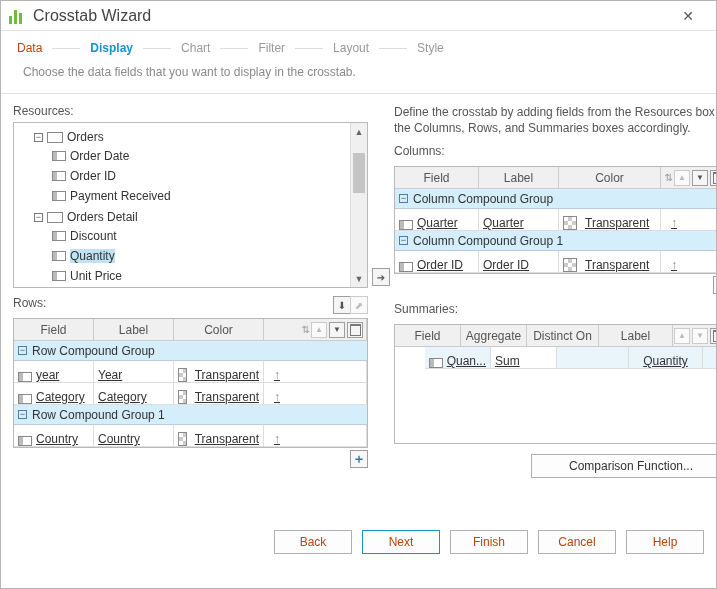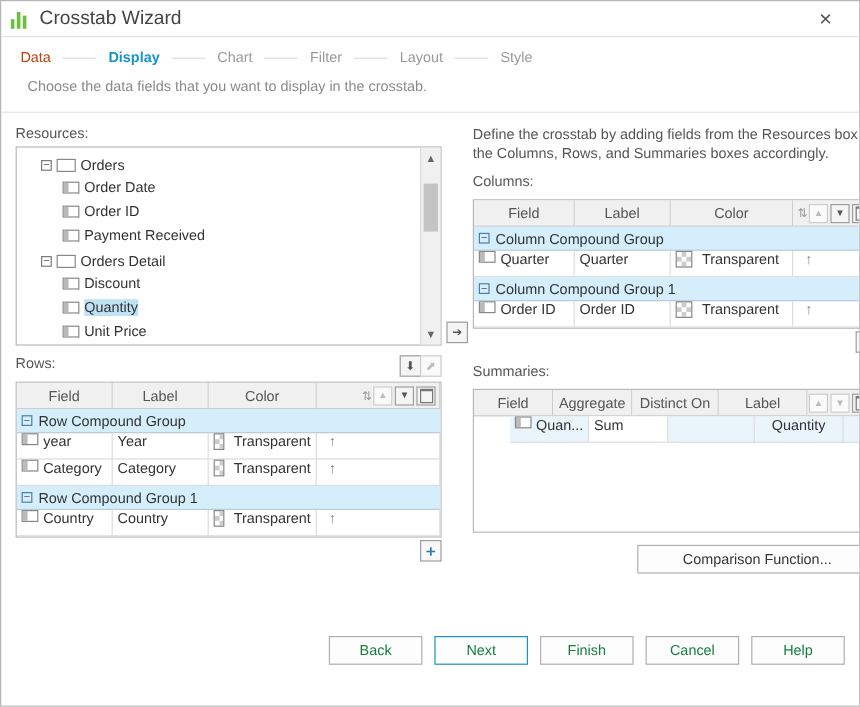--- a/index.html
+++ b/index.html
@@ -37,35 +37,35 @@
   .scroll-v .arrow{ height:17px; display:flex; align-items:center; justify-content:center; color:#666; font-size:9px;}
   .scroll-v .thumb{ position:absolute; left:2px; right:2px; top:30px; height:40px; background:#c4c4c4;}
   .small-btn{ width:18px; height:18px; border:1px solid #9e9e9e; background:#f5f5f5; display:flex; align-items:center; justify-content:center; font-size:10px; color:#555; margin:1px; cursor:pointer;}
   .small-btn.dis{ color:#bbb; border-color:#ccc; background:#fafafa; cursor:default;}
   .section-hdr { display:flex; align-items:flex-start; margin-top:8px;}
   .section-hdr .label{ margin:0; }
   .section-hdr .tools{ margin-left:auto; display:flex;}
   .grid { border:1px solid #b9b9b9; margin-top:4px; display:flex; flex-direction:column;}
   .grid-head, .grid-row { display:flex; height:22px; align-items:stretch;}
   .grid-head .cell{ background:#f0f0f0; border-right:1px solid #ccc; border-bottom:1px solid #ccc; display:flex; align-items:center; justify-content:center; color:#555;}
-  .grid-row .cell{ border-right:1px solid #ddd; border-bottom:1px solid #ddd; display:flex; align-items:flex-start; padding:0 4px;}
+  .grid-row .cell{ border-right:1px solid #ddd; border-bottom:1px solid #ddd; display:flex; align-items:flex-end; padding:0 4px;text-decoration:underline;}
   .group-row { background:#d4eefc; border-bottom:1px solid #bcd; height:20px; display:flex; align-items:center; padding-left:4px; gap:5px; color:#333;}
   .group-row .toggle{ border-color:#4c7fa8;}
   .swatch{ width:14px; height:14px; border:1px solid #888; background-image: repeating-conic-gradient(#ccc 0% 25%, #fff 0% 50%); background-size:8px 8px; margin-right:4px;}
   .add-btn{ width:18px; height:18px; border:1px solid #9e9e9e; background:#f8f8f8; color:#2a7ab0; font-weight:bold; display:flex; align-items:center; justify-content:center; align-self:flex-end; margin-top:2px; cursor:pointer; font-size:13px;}
   .right .info{ color:#555; line-height:1.35; margin-bottom:8px;}
   .icon-btns{ display:flex;}
   .icon-btns .small-btn{ margin:0 0 0 -1px;}
   .trash::before{content:"";display:block;width:9px;height:9px;border:1px solid #777;border-top:2px solid #777;}
   .up-ar::before{content:"\25B2"; font-size:8px;}
   .down-ar::before{content:"\25BC"; font-size:8px;}
   .sort-ic{ color:#999; font-size:10px;}
   .comp-btn{ border:1px solid #b0b0b0; background:#fdfdfd; height:24px; display:flex; align-items:center; justify-content:center; cursor:pointer; margin-top:10px;}
   .footer{ margin-top:auto; padding:12px 12px 14px; display:flex; justify-content:flex-end; gap:10px; margin-bottom:20px;}
-  .btn{ width:78px; height:24px; border:1px solid #b0b0b0; background:#fdfdfd; display:flex; align-items:center; justify-content:center; cursor:pointer; font-size:12px; color:#15803d;}
+  .btn{ width:78px; height:24px; border:1px solid #b0b0b0; background:#fdfdfd; display:flex; align-items:center; justify-content:center; cursor:pointer; font-size:12px; color:#c2410c;}
   .btn.primary{ border:1px solid #1893c7;}
   .fcell{ display:flex; align-items:center; gap:4px;}
   .thin-up{ color:#888; font-size:12px; padding-left:6px;}
   .rows-grid .c1{width:80px;} .rows-grid .c2{width:80px;} .rows-grid .c3{width:90px;} .rows-grid .c4{flex:1;}
   .cols-grid .c1{width:84px;} .cols-grid .c2{width:80px;} .cols-grid .c3{width:102px;} .cols-grid .c4{flex:1;}
   .sum-grid .c1{width:66px;} .sum-grid .c2{width:66px;} .sum-grid .c3{width:72px;} .sum-grid .c4{width:74px;} .sum-grid .c5{flex:1;}
   .summary-row{ background:#eaf4fb;margin-left:30px;}
 </style>
 </head>
 <body>

